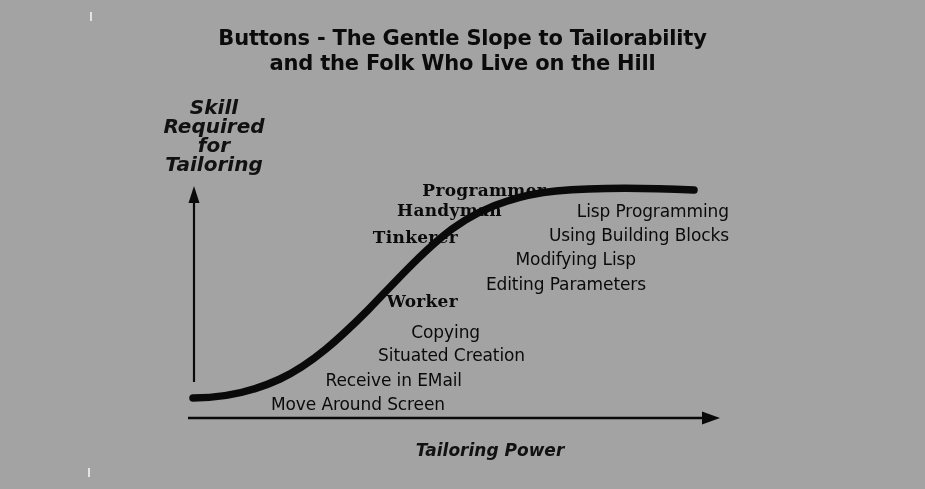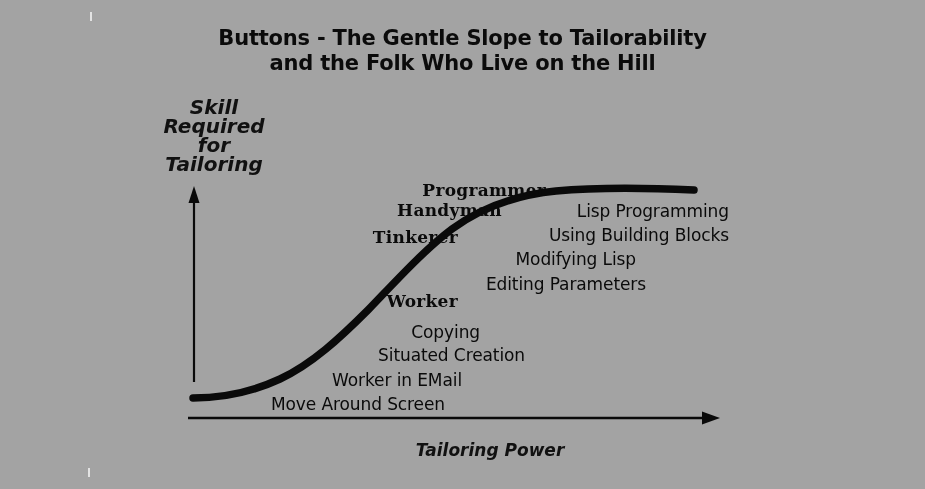--- a/index.html
+++ b/index.html
@@ -143,21 +143,21 @@
   <div class="label role right-align" style="left:502px; top:200px;">Handyman</div>
   <div class="label role right-align" style="left:458px; top:227px;">Tinkerer</div>
   <div class="label role right-align" style="left:458px; top:251px;margin-top:40px;">Worker</div>
 
   <div class="label task right-align" style="left:729px; top:201px;">Lisp Programming</div>
   <div class="label task right-align" style="left:729px; top:225px;text-align:center;">Using Building Blocks</div>
   <div class="label task right-align" style="left:646px; top:274px;">Editing Parameters</div>
   <div class="label task right-align" style="left:636px; top:249px;">Modifying Lisp</div>
   <div class="label task right-align" style="left:480px; top:322px;">Copying</div>
   <div class="label task right-align" style="left:525px; top:345px;">Situated Creation</div>
-  <div class="label task right-align" style="left:462px; top:370px;">Worker in EMail</div>
+  <div class="label task right-align" style="left:462px; top:370px;">Receive in EMail</div>
   <div class="label task right-align" style="left:445px; top:394px;">Move Around Screen</div>
 
   <div class="x-axis-title">Tailoring Power</div>
 
   <div class="speck" style="left:90px; top:12px; width:2px; height:9px;"></div>
   <div class="speck" style="left:88px; top:468px; width:2px; height:9px;"></div>
 
 </div>
 
 </body></html>

